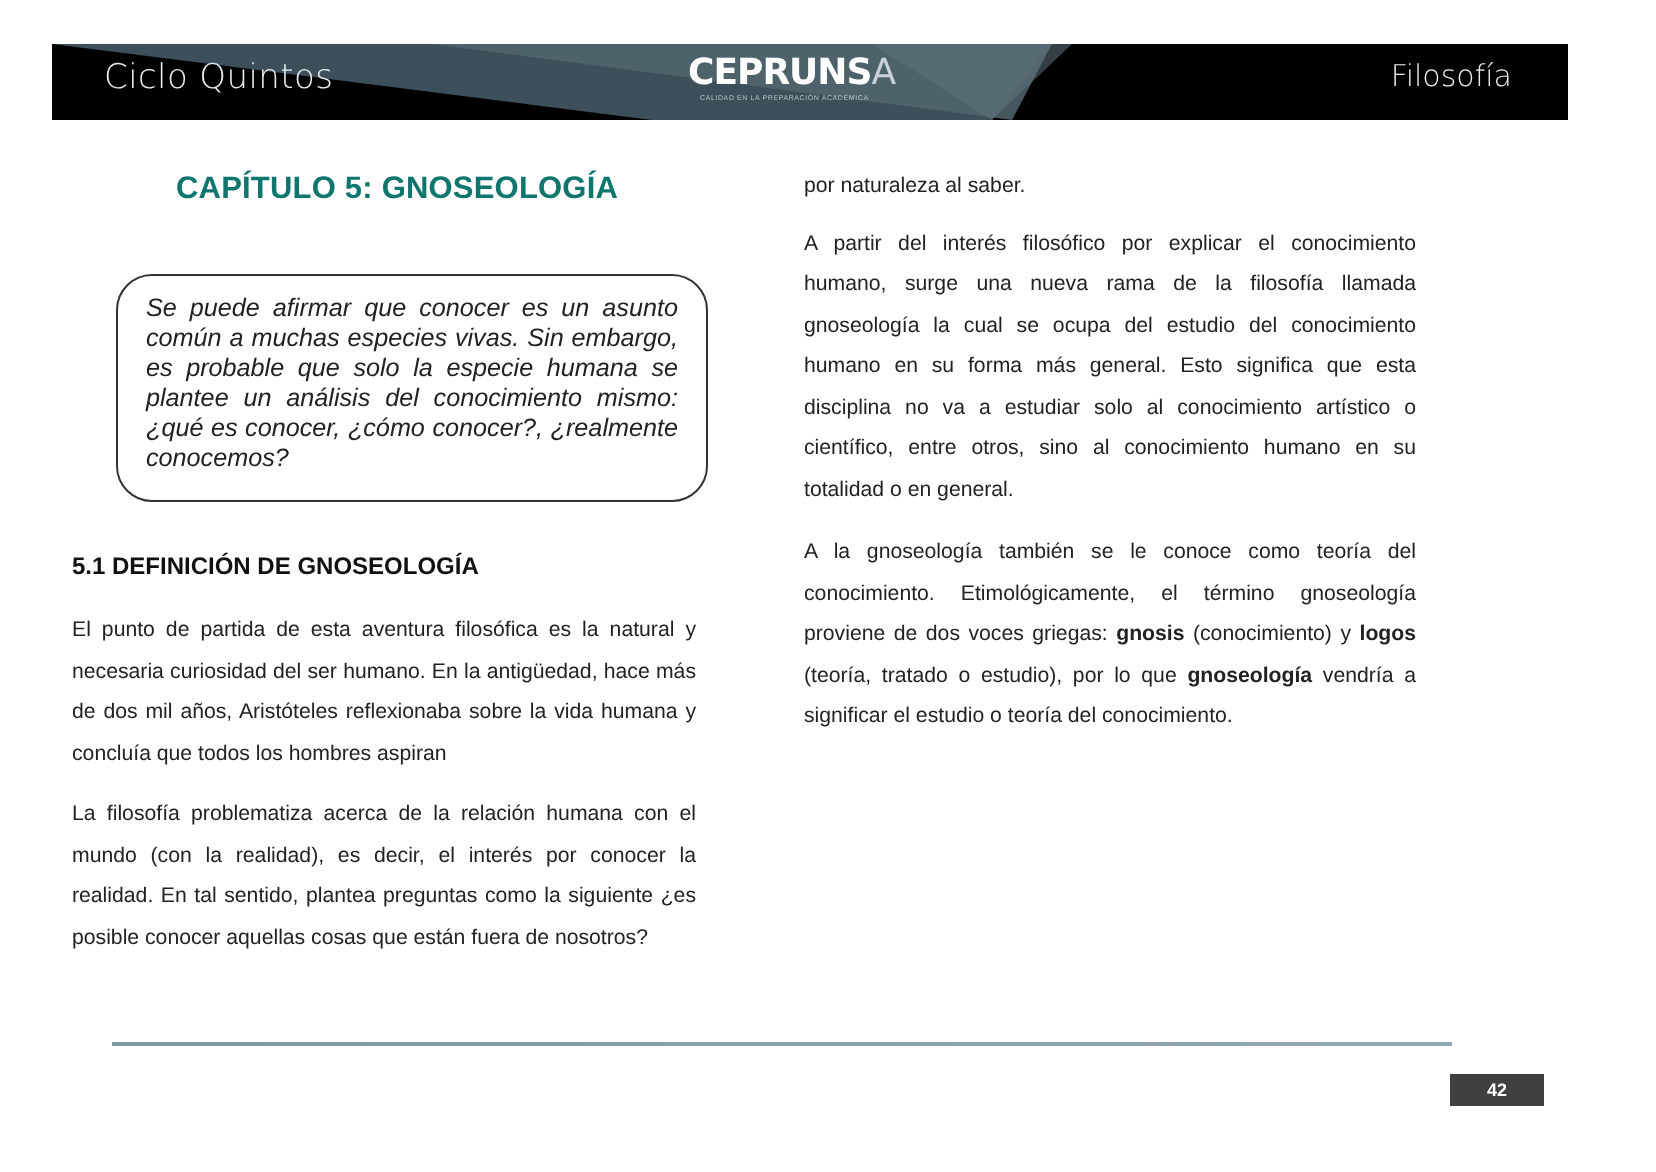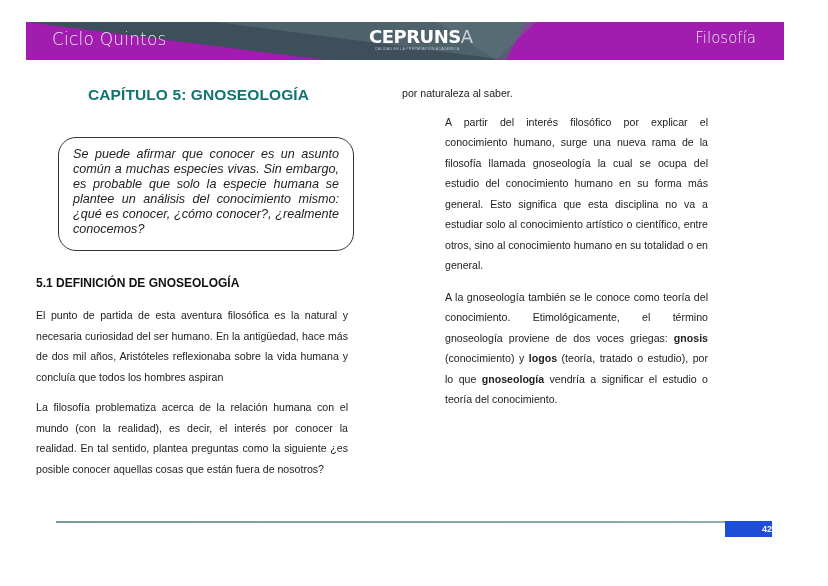--- a/index.html
+++ b/index.html
@@ -2,32 +2,32 @@
 <html><head>
   <meta charset="utf-8">
   <style>
     html, body { margin: 0; padding: 0; }
     body {
       width: 828px; height: 586px; background: #ffffff; position: relative; overflow: hidden;
       font-family: "Liberation Sans", sans-serif; color: #1a1a1a;
     }
     .header {
       position: absolute; left: 26px; top: 22px; width: 758px; height: 38px;
-      background: #a21caf; overflow: hidden;
+      background: #000000; overflow: hidden;
     }
     .header svg.bgshape { position: absolute; left: 0; top: 0; }
     .header .left {
       position: absolute; left: 26px; top: 7px; font-size: 17px; color: #e6ebee;
       font-family: "DejaVu Sans", sans-serif; font-weight: 300; letter-spacing: 0.2px;
     }
     .header .right {
       position: absolute; right: 28px; top: 7px; font-size: 15px; color: #e6ebee;
       font-family: "DejaVu Sans", sans-serif; font-weight: 300;
     }
-    .logo { position: absolute; left: 318px; top: 5px; width: 120px; height: 30px; margin-left: 25px; }
+    .logo { position: absolute; left: 318px; top: 5px; width: 120px; height: 30px; }
     .logo .wordmark {
       font-family: "DejaVu Sans", sans-serif; font-size: 18px; font-weight: bold; color: #ffffff;
       letter-spacing: -0.5px; line-height: 20px;
     }
     .logo .wordmark .accent { color: #c9d3d8; font-weight: normal; }
     .logo .tagline {
       font-size: 3.5px; color: #b8c2c8; letter-spacing: 0.3px; margin-left: 6px; white-space: nowrap;
       text-transform: uppercase;
     }
 
@@ -47,29 +47,29 @@
     .section-heading {
       position: absolute; left: 36px; top: 276px; font-size: 12px; font-weight: bold; color: #111;
     }
     .col-text {
       position: absolute; font-size: 10.6px; line-height: 20.5px; color: #222; text-align: justify;
     }
     .col-text p { margin: 0 0 10px 0; }
     .col-left { left: 36px; top: 305px; width: 312px; }
     .col-right { left: 402px; top: 83px; width: 306px; }
     .col-right p.first { margin-bottom: 8px; }
-    .col-right p.gap { margin-bottom: 11px; margin-left: 43px; }
+    .col-right p.gap { margin-bottom: 11px; }
 
     .footer-line {
       position: absolute; left: 56px; top: 521px; width: 670px; height: 2px;
       background: linear-gradient(to right, #7e97a3, #93aab4);
     }
     .page-num {
-      position: absolute; left: 725px; top: 521px; width: 47px; height: 16px; background: #1d4ed8;
-      color: #fff; font-size: 9px; font-weight: bold; text-align: right; line-height: 16px;
+      position: absolute; left: 725px; top: 537px; width: 47px; height: 16px; background: #404040;
+      color: #fff; font-size: 9px; font-weight: bold; text-align: center; line-height: 16px;
     }
   </style>
 </head>
 <body>
 
 <div class="header">
   <svg class="bgshape" width="758" height="38" viewBox="0 0 758 38">
     <polygon points="0,0 500,0 470,38 300,38" fill="#3d4f5a"></polygon>
     <polygon points="190,0 500,0 480,38" fill="#51656f" opacity="0.85"></polygon>
     <polygon points="410,0 510,0 470,38" fill="#5f737d" opacity="0.55"></polygon>

